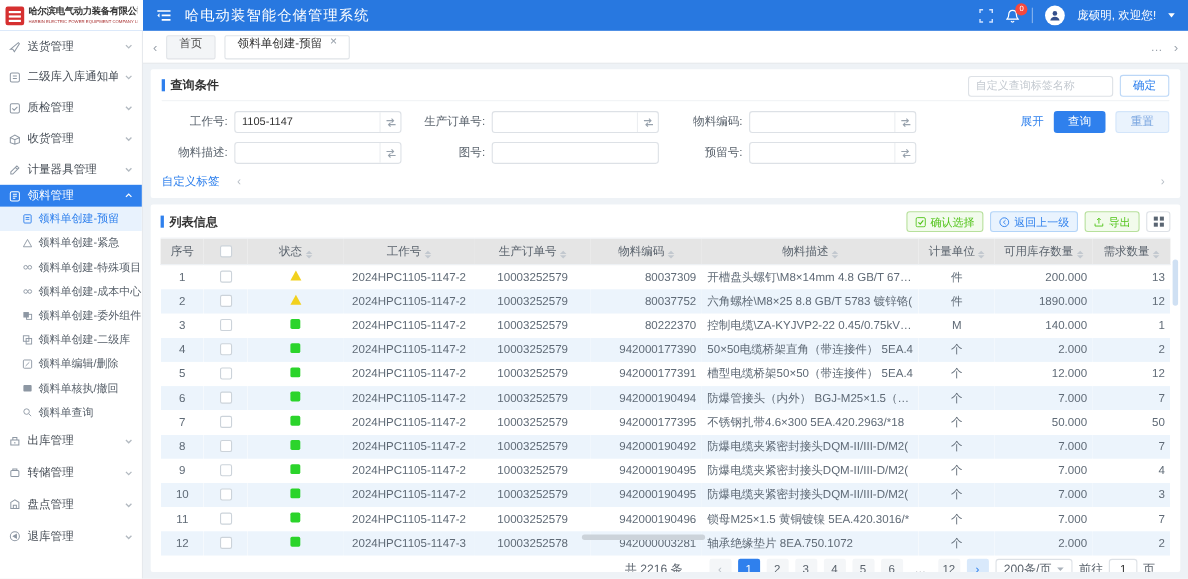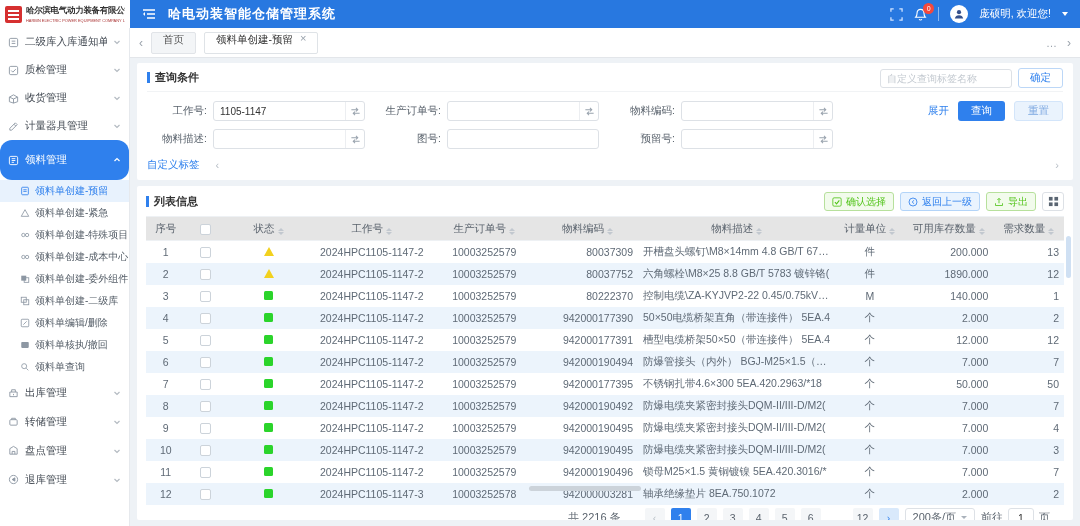--- a/index.html
+++ b/index.html
@@ -10,37 +10,37 @@
   
   .topbar{position:absolute;top:0;left:0;right:0;height:28px;background:#2878e0;display:flex;z-index:5;}
   .brand{width:130px;background:#fff;display:flex;align-items:center;gap:4px;padding:0 5px;flex:none;}
   .logo{width:17px;height:17px;background:#d63030;border-radius:2px;position:relative;flex:none;}
   .logo:before{content:"";position:absolute;left:3px;right:3px;top:4px;height:2px;background:#fff;}
   .logo:after{content:"";position:absolute;left:3px;right:3px;top:8px;height:2px;background:#fff;box-shadow:0 4px 0 #fff;}
   .brand-txt{overflow:hidden;}
   .brand-cn{font-size:8.5px;font-weight:bold;color:#333;white-space:nowrap;letter-spacing:-0.3px;}
   .brand-en{font-size:5px;color:#a33;white-space:nowrap;transform:scale(.78);transform-origin:left center;}
   .topmain{flex:1;display:flex;align-items:center;color:#fff;padding:0 12px;gap:12px;}
-  .apptitle{font-weight:bold;font-size:13px;letter-spacing:1px;text-align:center;}
+  .apptitle{font-weight:normal;font-size:13px;letter-spacing:1px;text-align:center;}
   .topright{margin-left:auto;display:flex;align-items:center;gap:11px;}
   .bellwrap{position:relative;}
   .badge{position:absolute;top:-5px;right:-7px;background:#f5483d;color:#fff;font-size:7px;
     min-width:11px;height:11px;border-radius:6px;display:flex;align-items:center;justify-content:center;padding:0 2px;}
   .topdiv{width:1px;height:14px;background:rgba(255,255,255,.45);}
   .avatar{width:18px;height:18px;border-radius:50%;background:#fff;display:flex;align-items:center;justify-content:center;}
   .greet{font-size:10.5px;}
   .caret{width:0;height:0;border-left:3.5px solid transparent;border-right:3.5px solid transparent;border-top:4px solid #fff;}
 
   
   .sidebar{position:absolute;top:28px;left:0;bottom:0;width:130px;background:#fff;border-right:1px solid #e6e9ed;overflow:hidden;z-index:4;}
   .sitem{height:28px;display:flex;align-items:center;gap:6px;padding:0 8px;color:#454c55;cursor:pointer;}
   .sitem.b{height:29px;}
   .sitem .lab{white-space:nowrap;overflow:hidden;font-size:10.5px;}
   .sitem .chev{margin-left:auto;flex:none;}
-  .sitem.grp{background:#2f80ed;color:#fff;height:40px;border-radius:12px;}
+  .sitem.grp{background:#2f80ed;color:#fff;height:20px;}
   .sub{height:22px;display:flex;align-items:center;gap:5px;padding:0 4px 0 20px;color:#555e68;font-size:10px;cursor:pointer;white-space:nowrap;}
   .sub.sel{background:#e8f2fd;color:#2f80ed;}
   .mi{color:#8d97a3;flex:none;}
   .grp .mi{color:#fff;}
   .sub.sel .mi{color:#2f80ed;}
 
   
   .main{position:absolute;left:130px;top:28px;right:0;bottom:0;display:flex;flex-direction:column;}
   .tabbar{height:30px;background:#fff;border-bottom:1px solid #e3e6ea;display:flex;align-items:center;padding:0 9px;gap:8px;flex:none;}
   .tnav{color:#9aa2ab;font-size:12px;cursor:pointer;}
@@ -156,20 +156,29 @@
             <path d="M1.8 10.6a4.3 4.3 0 0 1 8.4 0z" fill="#35508c"></path>
           </svg>
       </span>
       <span class="greet">庞硕明, 欢迎您!</span>
       <span class="caret" style="cursor:pointer;"></span>
     </div>
   </div>
 </header>
 
 <aside class="sidebar">
+  <div class="sitem">
+    <svg class="mi" width="11" height="11" viewBox="0 0 12 12" fill="none" stroke="currentColor">
+        <path d="M1.5 8.5l8-6.5 1 1-5 8-1.5-2.5z"></path>
+      </svg>
+    <span class="lab">送货管理</span>
+    <svg class="chev" width="8" height="8" viewBox="0 0 8 8">
+        <path d="M1.5 3l2.5 2.5L6.5 3" stroke="#b3bac1" fill="none" stroke-width="1.2"></path>
+      </svg>
+  </div>
   <div class="sitem">
     <svg class="mi" width="11" height="11" viewBox="0 0 12 12" fill="none" stroke="currentColor">
         <rect x="1.5" y="1.5" width="9" height="9" rx="1.5"></rect>
         <path d="M4 4.5h4M4 7h4"></path>
       </svg>
     <span class="lab">二级库入库通知单</span>
     <svg class="chev" width="8" height="8" viewBox="0 0 8 8">
         <path d="M1.5 3l2.5 2.5L6.5 3" stroke="#b3bac1" fill="none" stroke-width="1.2"></path>
       </svg>
   </div>

